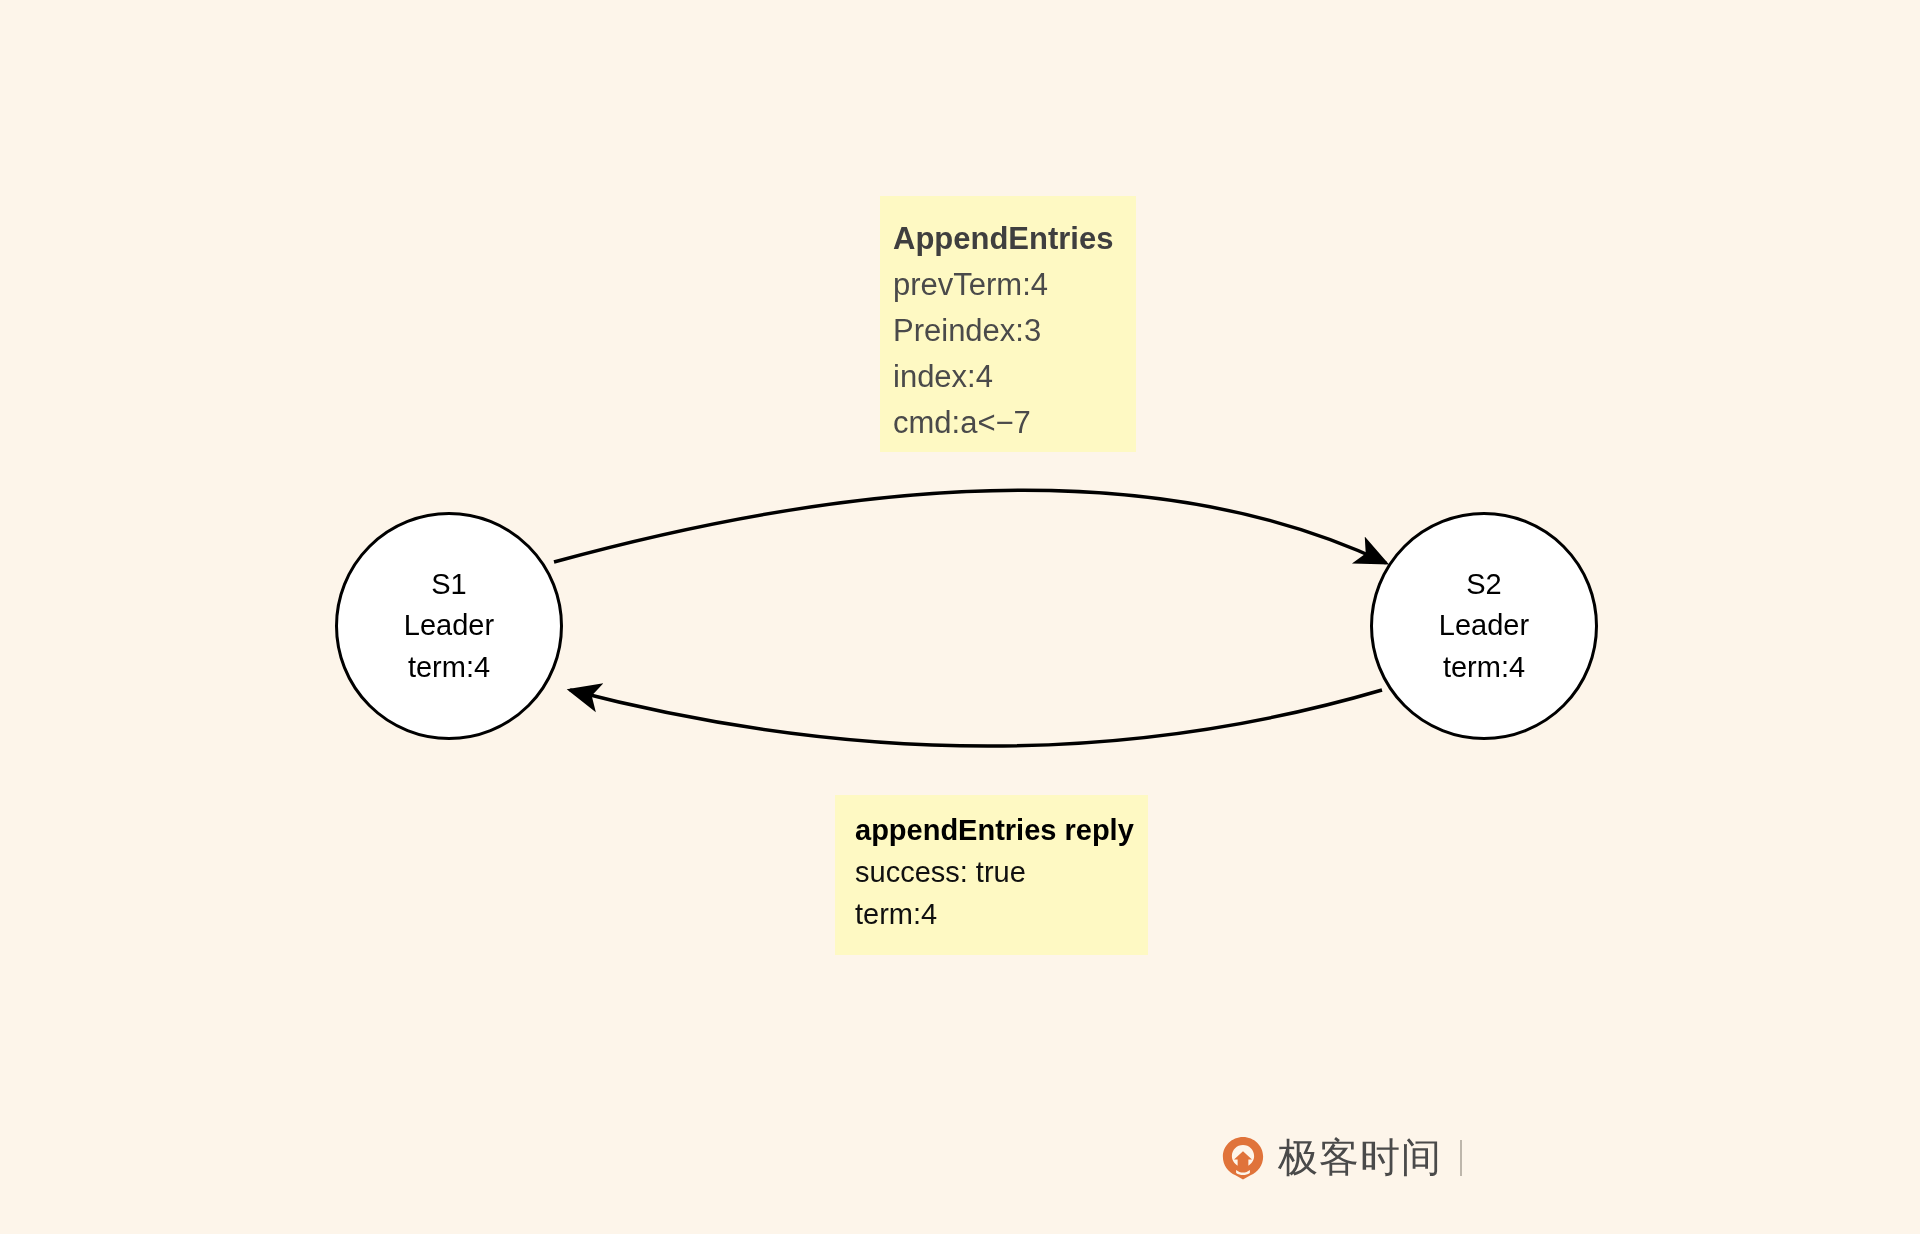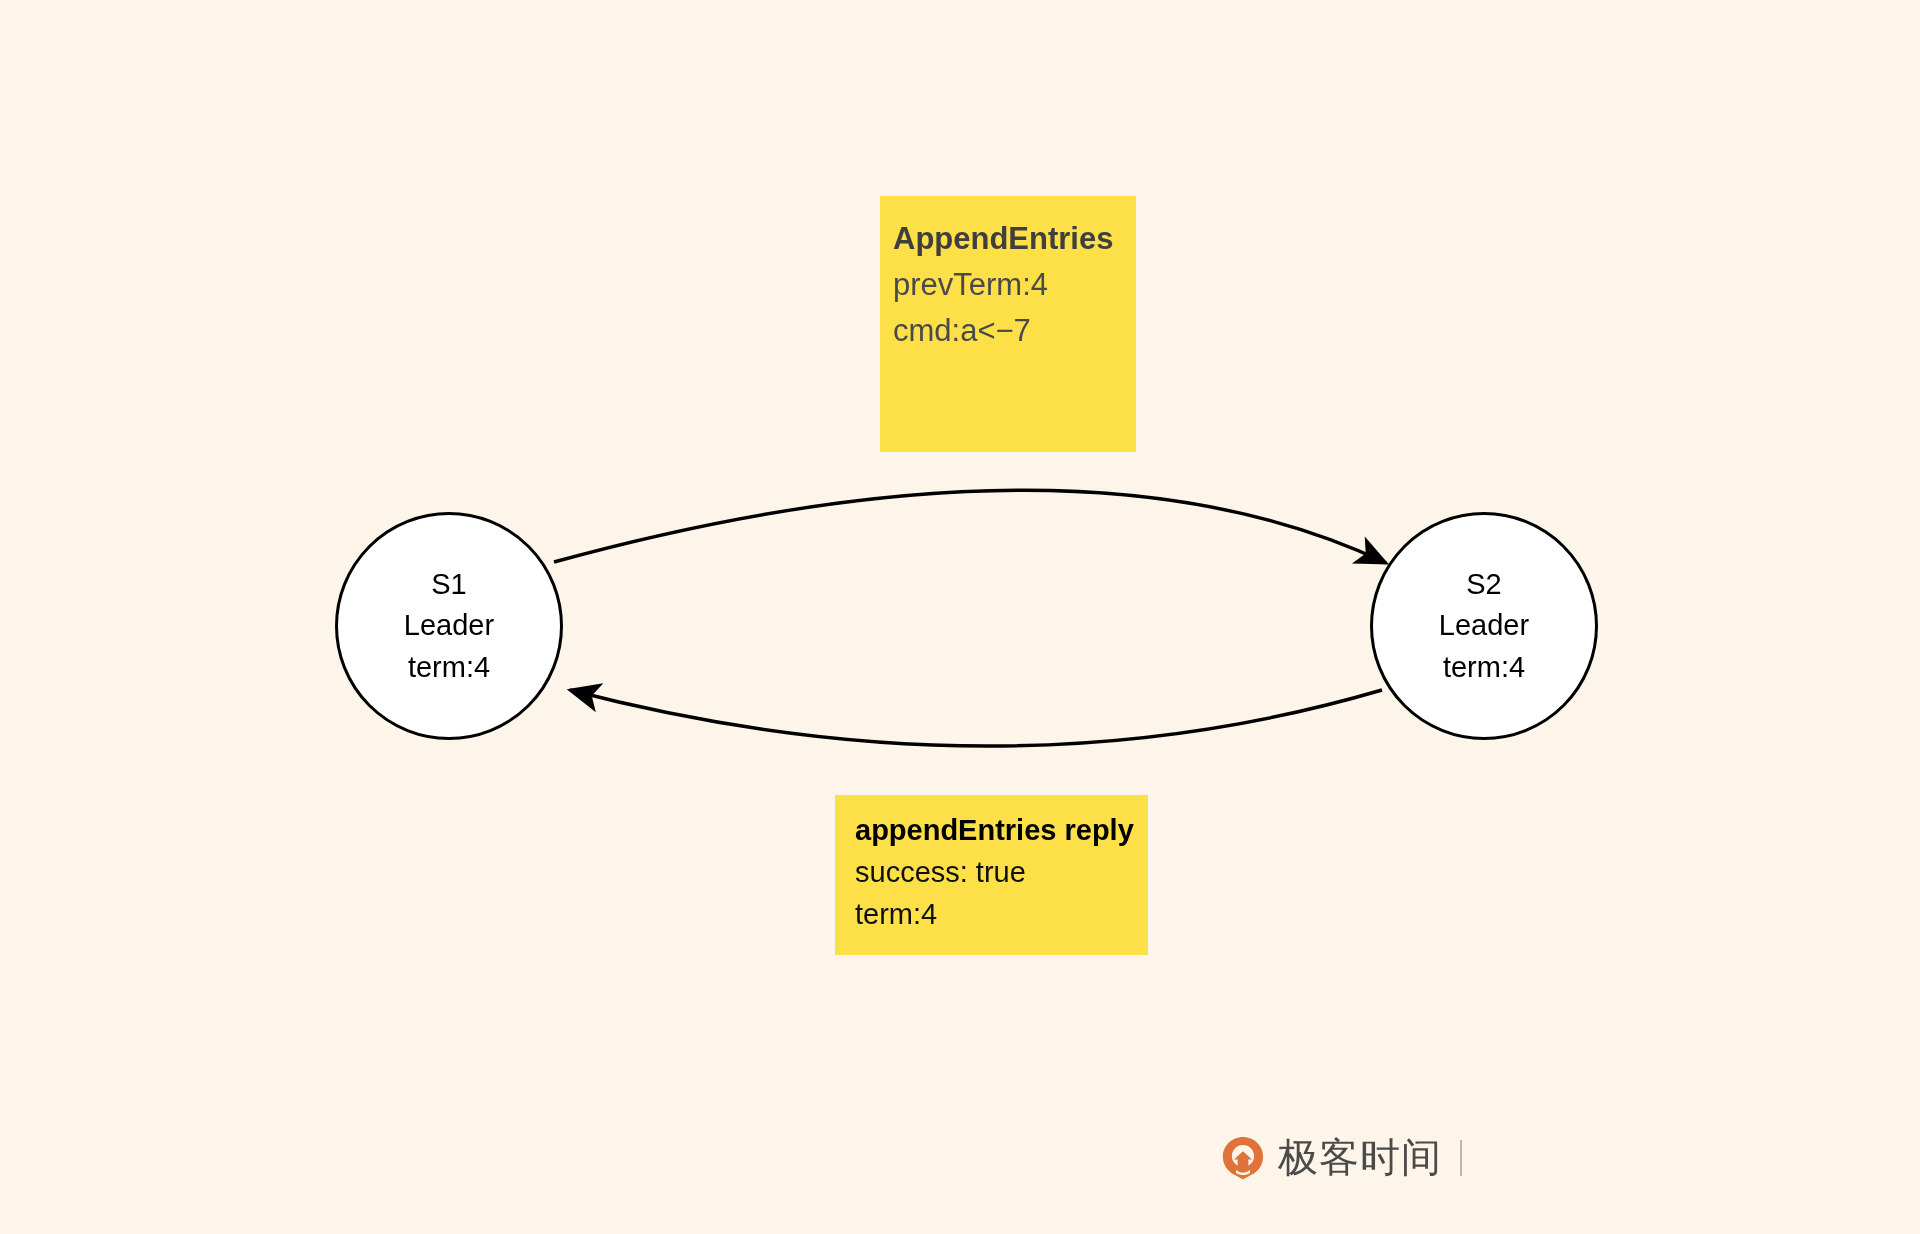--- a/index.html
+++ b/index.html
@@ -62,21 +62,21 @@
   #node-s2 {
     left: 1370px;
     top: 512px;
     width: 228px;
     height: 228px;
   }
 
   
   .msg-box {
     position: absolute;
-    background: #fde047;
+    background: #fef9c3;
     box-sizing: border-box;
     color: #404040;
     font-size: 31px;
     line-height: 46px;
     z-index: 2;
     overflow: visible;
   }
   .msg-box .title {
     font-weight: bold;
     display: block;
@@ -176,20 +176,22 @@
 
   <div class="node" id="node-s2">
     <span class="line">S2</span>
     <span class="line">Leader</span>
     <span class="line">term:4</span>
   </div>
 
   <div class="msg-box" id="msg-append">
     <span class="title">AppendEntries</span>
     <span class="row">prevTerm:4</span>
+    <span class="row">Preindex:3</span>
+    <span class="row">index:4</span>
     <span class="row">cmd:a&lt;−7</span>
   </div>
 
   <div class="msg-box" id="msg-reply">
     <span class="title">appendEntries reply</span>
     <span class="row">success: true</span>
     <span class="row">term:4</span>
   </div>
 
   <div id="watermark">

